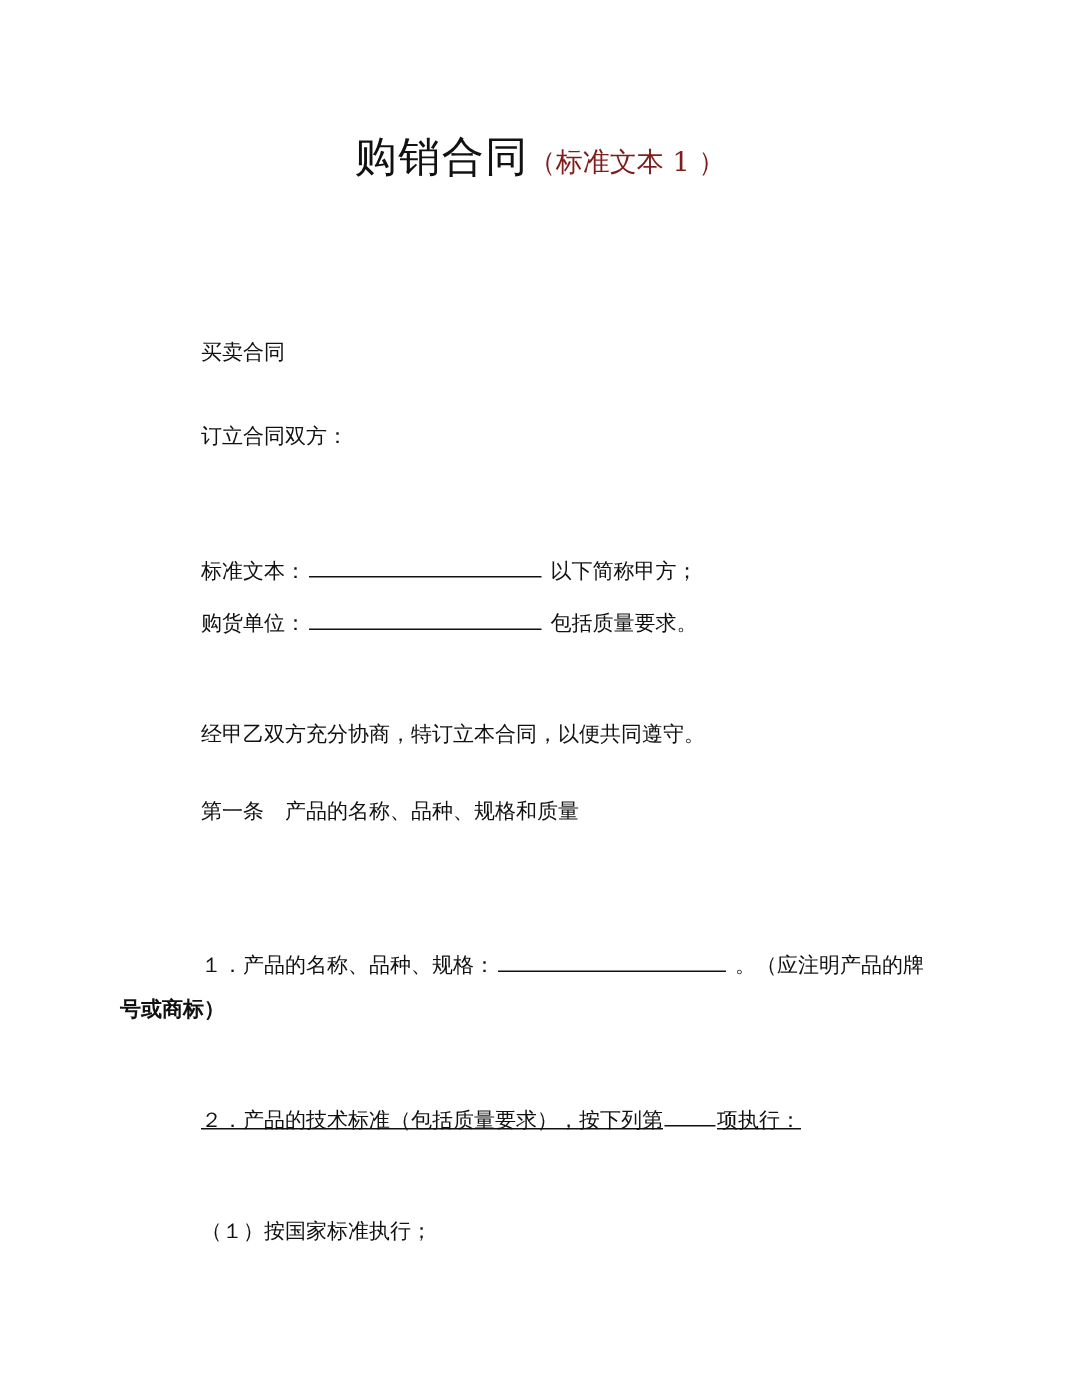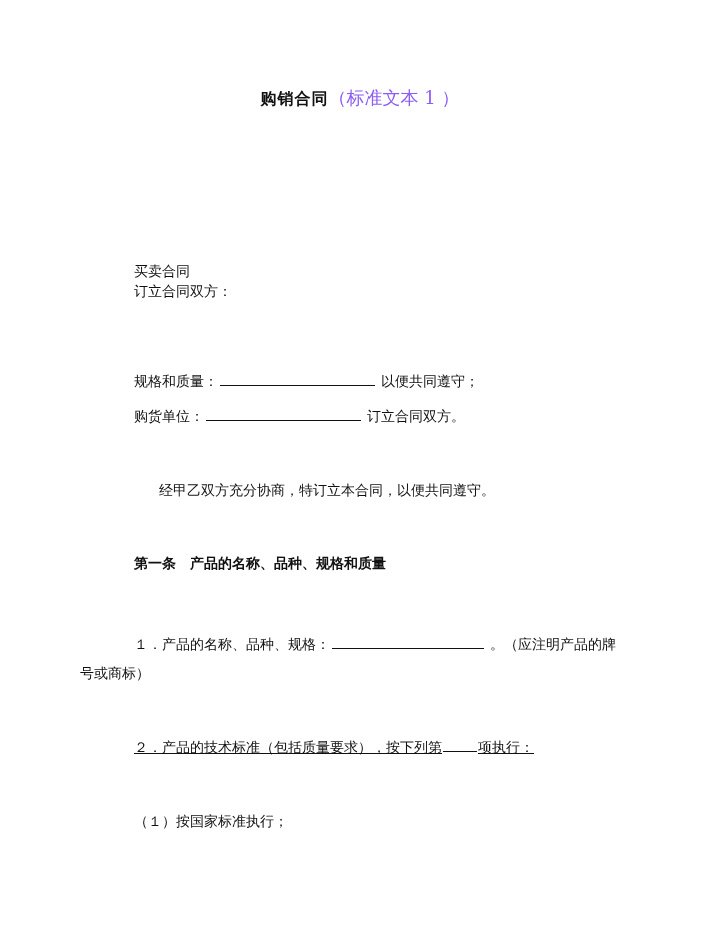--- a/index.html
+++ b/index.html
@@ -5,56 +5,56 @@
   html, body { margin: 0; padding: 0; background: #ffffff; }
   body {
     width: 720px; height: 931px; position: relative; overflow: hidden;
     font-family: "DejaVu Sans", "Liberation Sans", sans-serif;
     color: #111111;
   }
   .title {
     position: absolute; left: 0; top: 86px; width: 720px; text-align: center;
     white-space: nowrap;
   }
-  .title-main { font-size: 16px; font-weight: bold; letter-spacing: 1px; }
-  .title-sub { font-family: "DejaVu Serif", "Liberation Serif", serif; font-size: 18px; color: #8b5cf6; }
+  .title-main { font-size: 28px; font-weight: normal; letter-spacing: 1px; }
+  .title-sub { font-family: "DejaVu Serif", "Liberation Serif", serif; font-size: 18px; color: #7f1d1d; }
   .line {
     position: absolute; font-size: 14px; line-height: 18px; white-space: nowrap;
   }
   .blank {
     display: inline-block; border-bottom: 1px solid #111; vertical-align: baseline;
     height: 12px; margin: 0 6px 0 2px;
   }
 </style>
 </head>
 <body>
 
 <div class="title">
   <span class="title-main">购销合同</span><span class="title-sub">（标准文本 1 ）</span>
 </div>
 
-<div class="line" style="left:134px; top:226px;margin-top:36px;">买卖合同</div>
+<div class="line" style="left:134px; top:226px;">买卖合同</div>
 
 <div class="line" style="left:134px; top:282px;">订立合同双方：</div>
 
 <div class="line" style="left:134px; top:372px;">
-  <span>规格和质量：</span><span class="blank" style="width:155px;"></span><span>以便共同遵守；</span>
+  <span>标准文本：</span><span class="blank" style="width:155px;"></span><span>以下简称甲方；</span>
 </div>
 
 <div class="line" style="left:134px; top:407px;">
-  <span>购货单位：</span><span class="blank" style="width:155px;"></span><span>订立合同双方。</span>
+  <span>购货单位：</span><span class="blank" style="width:155px;"></span><span>包括质量要求。</span>
 </div>
 
-<div class="line" style="left:134px; top:481px;margin-left:25px;">经甲乙双方充分协商，特订立本合同，以便共同遵守。</div>
+<div class="line" style="left:134px; top:481px;">经甲乙双方充分协商，特订立本合同，以便共同遵守。</div>
 
-<div class="line" style="left:134px; top:554px;font-weight:bold;">第一条　产品的名称、品种、规格和质量</div>
+<div class="line" style="left:134px; top:532px;">第一条　产品的名称、品种、规格和质量</div>
 
 <div class="line" style="left:134px; top:635px;">
   <span>１．产品的名称、品种、规格：</span><span class="blank" style="width:152px;"></span><span>。（应注明产品的牌</span>
 </div>
 
-<div class="line" style="left:80px; top:664px;">号或商标）</div>
+<div class="line" style="left:80px; top:664px;font-weight:bold;">号或商标）</div>
 
 <div class="line" style="left:134px; top:738px;text-decoration:underline;">
   <span>２．产品的技术标准（包括质量要求），按下列第</span><span class="blank" style="width:34px; margin:0 1px 0 1px;"></span><span>项执行：</span>
 </div>
 
 <div class="line" style="left:134px; top:812px;">（１）按国家标准执行；</div>
 
 </body></html>

